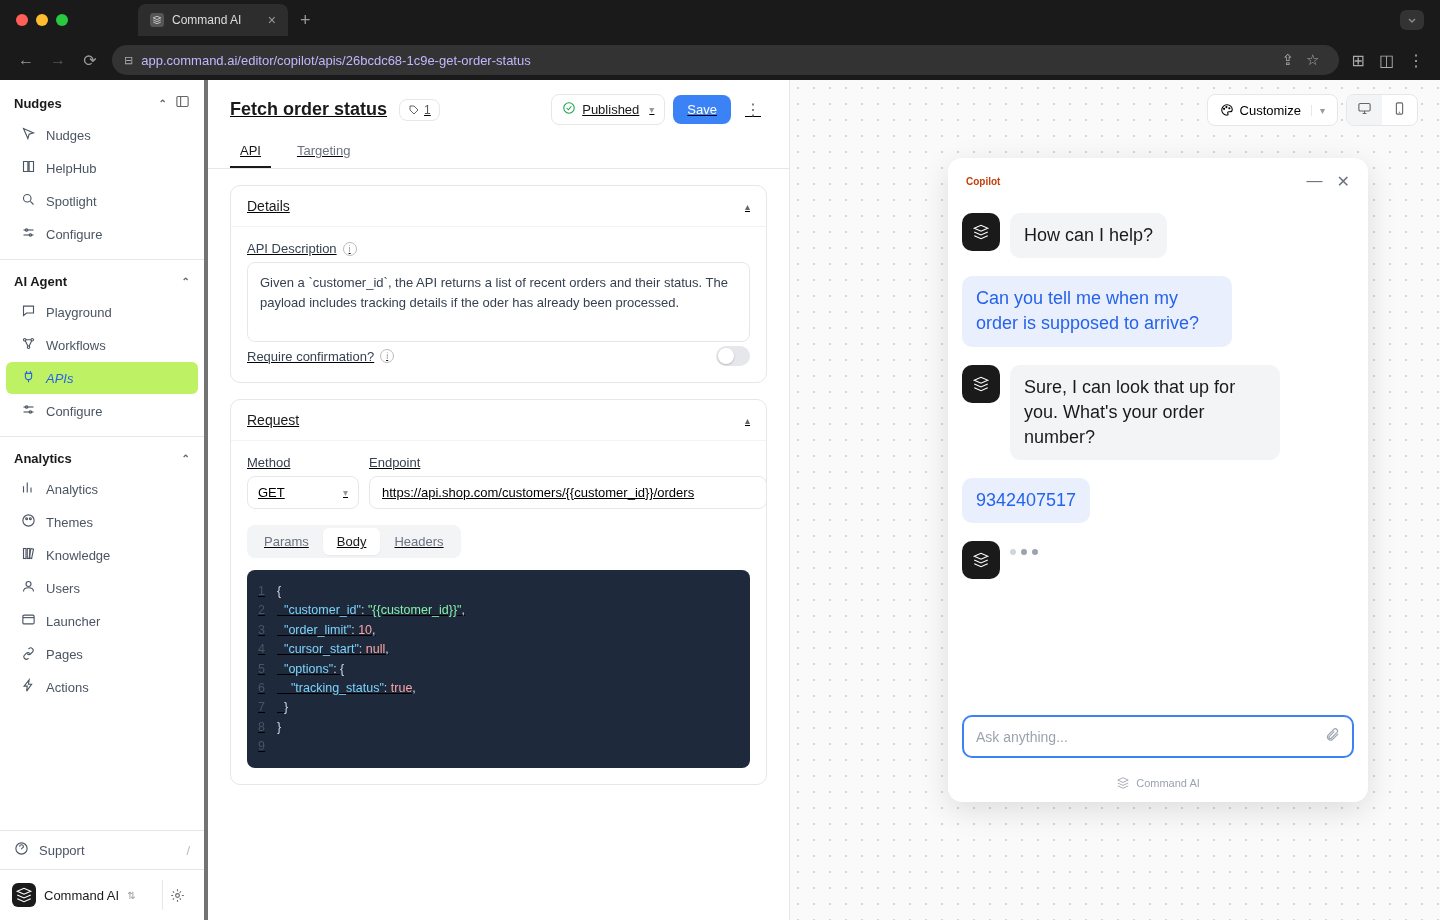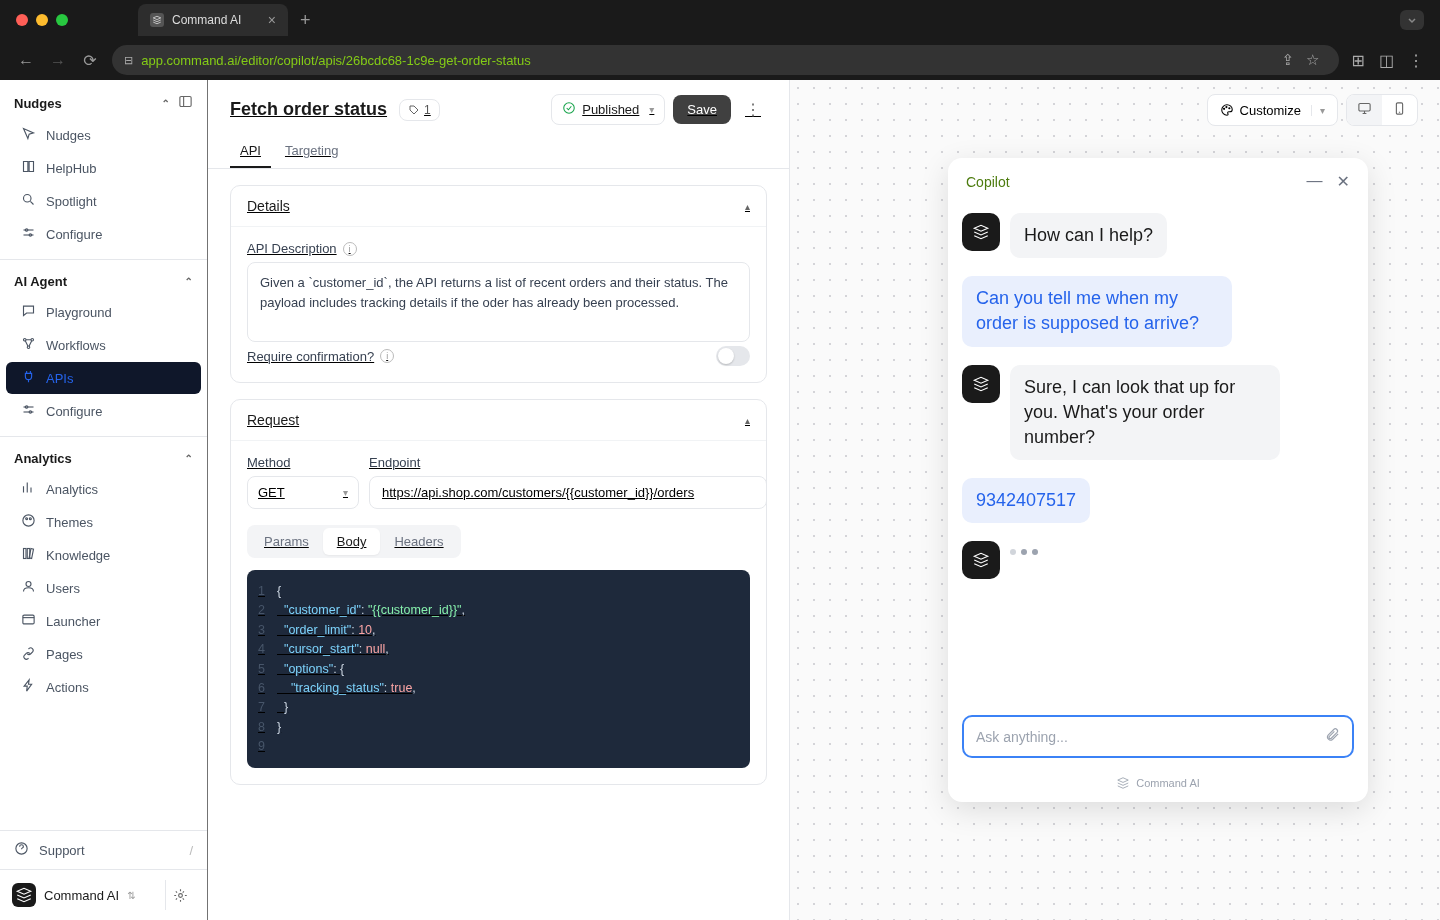--- a/index.html
+++ b/index.html
@@ -12,59 +12,59 @@
 .tab { background: #2d2d2d; height: 32px; margin-left: 70px; border-radius: 8px 8px 0 0; display: flex; align-items: center; padding: 0 12px; gap: 8px; font-size: 12px; color: #ddd; min-width: 150px; }
 .tab-icon { width: 14px; height: 14px; background: #555; border-radius: 3px; display: flex; align-items: center; justify-content: center; }
 .tab-close { color: #999; margin-left: auto; font-size: 14px; cursor: pointer; }
 .new-tab { color: #999; margin-left: 12px; font-size: 18px; }
 .titlebar-right { position: absolute; right: 16px; width: 24px; height: 20px; background: #333; border-radius: 6px; display: flex; align-items: center; justify-content: center; color: #888; }
 
 .urlbar { height: 40px; background: #1a1a1a; display: flex; align-items: center; padding: 0 16px; gap: 12px; }
 .nav-btn { color: #999; font-size: 16px; width: 20px; text-align: center; }
 .nav-btn.disabled { color: #555; }
 .url-input { flex: 1; background: #333; height: 30px; border-radius: 15px; display: flex; align-items: center; padding: 0 12px; gap: 8px; color: #ccc; font-size: 13px; }
-.url-text { color: #84cc16; }
+.url-text { color: #c4b5fd; }
 .url-actions { display: flex; gap: 12px; margin-right: 8px; color: #aaa; }
 .url-actions span { font-size: 15px; }
 .ext-icons { display: flex; gap: 14px; color: #aaa; }
 
 
 .app { background: #fff; height: 840px; display: flex; }
 
 
-.sidebar { width: 208px; border-right: 1px solid #737373; display: flex; flex-direction: column; font-size: 13px; }
+.sidebar { width: 208px; border-right: 4px solid #737373; display: flex; flex-direction: column; font-size: 13px; }
 .side-section { padding: 8px 0; }
 .side-header { display: flex; align-items: center; padding: 6px 14px; font-weight: 600; font-size: 13px; color: #1a1a1a; }
 .side-header .chev { margin-left: auto; color: #666; font-size: 10px; }
 .side-header .panel-ic { margin-left: 8px; color: #666; }
 .side-item { display: flex; align-items: center; gap: 10px; padding: 7px 14px; color: #4b5563; cursor: pointer; border-radius: 6px; margin: 1px 6px; }
-.side-item.active { background: #0f172a; color: #2563eb; }
+.side-item.active { background: #bef264; color: #2563eb; font-style: italic; }
 .side-item .ic { width: 16px; text-align: center; font-size: 13px; flex-shrink: 0; }
 .side-divider { height: 1px; background: #e5e7eb; margin: 0; }
 .side-support { margin-top: auto; display: flex; align-items: center; padding: 10px 14px; border-top: 1px solid #e5e7eb; color: #4b5563; }
 .side-support .slash { margin-left: auto; color: #bbb; }
 .side-footer { display: flex; align-items: center; padding: 10px 12px; border-top: 1px solid #e5e7eb; gap: 8px; }
 .side-footer-logo { width: 24px; height: 24px; background: #1a1a1a; border-radius: 6px; display:flex;align-items:center;justify-content:center; }
 .side-footer-name { font-size: 13px; font-weight: 500; color: #1a1a1a; }
 .side-footer-updown { color: #999; font-size: 10px; }
 .side-footer-gear { margin-left: auto; color: #666; width: 30px; height: 30px; display: flex; align-items: center; justify-content: center; border-left: 1px solid #e5e7eb; }
 
 
 .main { width: 582px; padding: 0; border-right: 1px solid #e5e7eb; overflow-y: auto; text-decoration: underline; }
 .main-header { display: flex; align-items: center; padding: 14px 22px 10px; gap: 12px; }
 .page-title { font-size: 18px; font-weight: 600; color: #1a1a1a; }
 .tag-chip { border: 1px solid #e5e7eb; border-radius: 8px; padding: 3px 8px; font-size: 12px; color: #555; display: flex; align-items: center; gap: 4px; }
 .header-right { margin-left: auto; display: flex; gap: 8px; align-items: center; }
 .pub-btn { display: flex; align-items: center; gap: 6px; border: 1px solid #e5e7eb; border-radius: 8px; padding: 6px 10px; font-size: 13px; color: #1a1a1a; background: #fff; }
 .pub-check { color: #16a34a; }
 .pub-chev { color: #999; font-size: 10px; margin-left: 4px; }
-.save-btn { background: #404040; color: #fff; border: none; border-radius: 8px; padding: 7px 14px; font-size: 13px; font-weight: 500; }
+.save-btn { background: #3b82f6; color: #fff; border: none; border-radius: 8px; padding: 7px 14px; font-size: 13px; font-weight: 500; }
 .more-btn { color: #666; padding: 6px; }
 
-.tabs { display: flex; gap: 4px; padding: 0 22px; border-bottom: 1px solid #e5e7eb; }
+.tabs { display: flex; gap: 16px; padding: 0 22px; border-bottom: 1px solid #e5e7eb; }
 .tab-item { padding: 8px 10px; font-size: 13px; color: #6b7280; font-weight: 500; cursor: pointer; border-bottom: 2px solid transparent; }
 .tab-item.active { color: #1a1a1a; border-bottom-color: #1a1a1a; }
 
 .panels { padding: 16px 22px; display: flex; flex-direction: column; gap: 16px; }
 .panel { border: 1px solid #e5e7eb; border-radius: 10px; overflow: hidden; }
 .panel-head { display: flex; align-items: center; padding: 12px 16px; font-size: 14px; font-weight: 500; color: #1a1a1a; }
 .panel-head .chev { margin-left: auto; font-size: 10px; color: #666; }
 .panel-body { padding: 0 16px 16px; border-top: 1px solid #f1f3f5; }
 .field-label { font-size: 13px; color: #374151; margin: 14px 0 6px; display: flex; align-items: center; gap: 6px; }
 .info-ic { width: 14px; height: 14px; border: 1px solid #bbb; border-radius: 50%; display: inline-flex; align-items: center; justify-content: center; font-size: 9px; color: #999; }
@@ -99,21 +99,21 @@
 .preview { flex: 1; background: #fafafa; position: relative; background-image: radial-gradient(#d4d4d8 1px, transparent 1px); background-size: 16px 16px; }
 .preview-toolbar { position: absolute; top: 14px; right: 22px; display: flex; gap: 8px; }
 .customize-btn { display: flex; align-items: center; gap: 6px; background: #fff; border: 1px solid #e5e7eb; border-radius: 8px; padding: 6px 12px; font-size: 13px; }
 .customize-btn .chev { font-size: 10px; color: #999; border-left: 1px solid #e5e7eb; padding-left: 8px; margin-left: 4px; }
 .device-toggle { display: flex; background: #fff; border: 1px solid #e5e7eb; border-radius: 8px; overflow: hidden; }
 .device-toggle span { padding: 6px 10px; font-size: 13px; color: #666; }
 .device-toggle span.active { background: #f3f4f6; }
 
 .copilot { position: absolute; top: 78px; right: 72px; width: 420px; height: 644px; background: #fff; border-radius: 14px; box-shadow: 0 8px 30px rgba(0,0,0,0.12); display: flex; flex-direction: column; }
 .copilot-head { display: flex; align-items: center; padding: 14px 18px; }
-.copilot-title { font-size: 14px; font-weight: 400; color: #4d7c0f; }
+.copilot-title { font-size: 10px; font-weight: 700; color: #c2410c; }
 .copilot-head-actions { margin-left: auto; display: flex; gap: 14px; color: #6b7280; }
 .copilot-body { flex: 1; padding: 8px 14px; overflow-y: auto; }
 .msg-row { display: flex; gap: 10px; margin-bottom: 18px; align-items: flex-start; }
 .msg-row.user { justify-content: flex-start; }
 .avatar { width: 38px; height: 38px; background: #1a1a1a; border-radius: 10px; flex-shrink: 0; display: flex; align-items: center; justify-content: center; }
 .bubble { padding: 10px 14px; border-radius: 10px; font-size: 18px; line-height: 1.4; max-width: 270px; }
 .bubble.assistant { background: #f3f4f6; color: #1a1a1a; }
 .bubble.user { background: #e9effd; color: #2563eb; }
 .typing-dots { display: flex; gap: 5px; align-items: center; padding: 8px 0; }
 .typing-dots span { width: 6px; height: 6px; background: #9ca3af; border-radius: 50%; }

